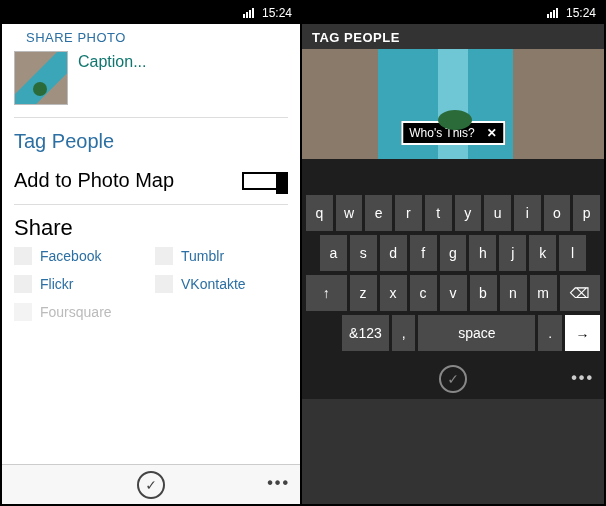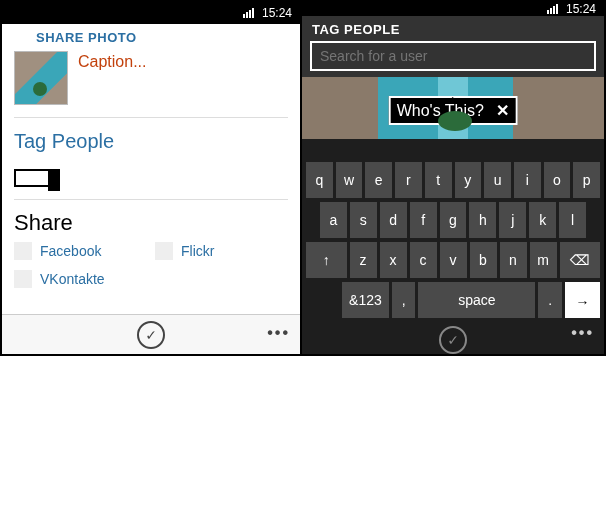--- a/index.html
+++ b/index.html
@@ -1,35 +1,35 @@
 <!DOCTYPE html>
 <html><head>
 <meta charset="utf-8">
 <style>
   * { box-sizing: border-box; margin: 0; padding: 0; font-family: "Segoe UI", Arial, sans-serif; }
   body { background: #fff; width: 606px; height: 506px; overflow: hidden; }
-  .wrap { display: flex; width: 606px; height: 356px; border: 2px solid #000; }
+  .wrap { display: flex; width: 606px; height: 506px; border: 2px solid #000; }
   .phone { display: flex; flex-direction: column; height: 100%; position: relative; }
   .phone.left { width: 300px; background: #fff; border-right: 2px solid #000; }
   .phone.right { width: 302px; background: #333; }
   .statusbar { height: 22px; background: #000; color: #fff; display: flex; align-items: center; justify-content: flex-end; padding: 0 8px; font-size: 12px; }
   .statusbar .sig { display: inline-flex; align-items: flex-end; gap: 1px; margin-right: 8px; }
   .statusbar .sig span { width: 2px; background: #fff; display: inline-block; }
   .statusbar .sig span:nth-child(1){height:4px}
   .statusbar .sig span:nth-child(2){height:6px}
   .statusbar .sig span:nth-child(3){height:8px}
   .statusbar .sig span:nth-child(4){height:10px}
 
   
-  .header-left { padding: 6px 24px 2px; font-size: 13px; font-weight: 700; letter-spacing: .5px; margin-left: 10px; }
+  .header-left { padding: 6px 24px 2px; font-size: 13px; font-weight: 400; letter-spacing: .5px; }
   .accent { color: #2b6fa3; }
   .thumbrow { display: flex; padding: 4px 12px 8px; gap: 10px; align-items: flex-start; }
   .thumb { width: 54px; height: 54px; background: linear-gradient(135deg, #a09080 0%, #a09080 40%, #3aa6b8 41%, #3aa6b8 70%, #a09080 71%); border: 1px solid #bbb; position: relative; }
   .thumb::after { content: ""; position: absolute; left: 18px; top: 30px; width: 14px; height: 14px; border-radius: 50%; background: #2b6b3a; }
-  .caption { color: #c2410c; font-size: 16px; padding-top: 2px; }
+  .caption { color: #0f766e; font-size: 16px; padding-top: 2px; }
   .divider { height: 1px; background: #ddd; margin: 4px 12px; }
   .row { padding: 8px 12px; font-size: 20px; display: flex; align-items: center; justify-content: space-between; }
   .row.accent { color: #2b6fa3; }
   .toggle { width: 46px; height: 18px; border: 2px solid #000; position: relative; background: #fff; }
   .toggle::after { content: ""; position: absolute; right: -2px; top: -2px; width: 12px; height: 22px; background: #000; }
   .share-h { padding: 6px 12px 2px; font-size: 22px; color: #000000; }
   .share-grid { display: grid; grid-template-columns: 1fr 1fr; padding: 4px 12px; row-gap: 10px; column-gap: 8px; }
   .share-item { display: flex; align-items: center; gap: 8px; font-size: 14px; }
   .share-item .cb { width: 18px; height: 18px; background: #eee; }
   .share-item.accent { color: #2b6fa3; }
@@ -39,21 +39,21 @@
   .appbar { position: absolute; left: 0; right: 0; bottom: 0; height: 40px; border-top: 1px solid #ccc; background: #f7f7f7; display: flex; align-items: center; justify-content: center; }
   .circlebtn { width: 28px; height: 28px; border: 2px solid #444; border-radius: 50%; display: flex; align-items: center; justify-content: center; font-size: 14px; color: #444; }
   .dots { position: absolute; right: 10px; bottom: 12px; letter-spacing: 2px; font-weight: bold; color: #444; }
 
   
   .header-right { padding: 6px 10px 4px; font-size: 13px; font-weight: 600; color: #fff; letter-spacing: .5px; background: #333; }
   .searchwrap { padding: 0 8px 6px; background: #333; }
   .searchbox { width: 100%; height: 30px; border: 2px solid #fff; background: #333; color: #aaa; padding: 0 8px; font-size: 14px; outline: none; }
   .photo { height: 110px; background: linear-gradient(90deg, #8a7a6a 0 25%, #3aa6b8 25% 45%, #6fc7d6 45% 55%, #3aa6b8 55% 70%, #8a7a6a 70% 100%); position: relative; }
   .photo::after { content:""; position:absolute; left:45%; top:55%; width:34px; height:20px; border-radius:50%; background:#2b6b3a; }
-  .tagpill { position: absolute; left: 50%; transform: translateX(-50%); bottom: 14px; background: #000; color: #fff; font-size: 16px; padding: 3px 6px; display: flex; align-items: center; gap: 12px; border: 2px solid #fff; }
+  .tagpill { position: absolute; left: 50%; transform: translateX(-50%); bottom: 14px; background: #000; color: #fff; font-size: 12px; padding: 3px 6px; display: flex; align-items: center; gap: 12px; border: 2px solid #fff; }
   .tagpill::before { content:""; position:absolute; top:-6px; left:50%; transform:translateX(-50%); border:5px solid transparent; border-bottom-color:#000; }
   .tagpill .x { font-weight: bold; }
 
   .kbgap { height: 30px; background: #1e1e1e; }
   .keyboard { background: #1e1e1e; padding: 6px 4px 4px; }
   .krow { display: flex; gap: 3px; margin-bottom: 4px; justify-content: center; }
   .key { background: #4a4a4a; color: #fff; height: 36px; display: flex; align-items: center; justify-content: center; flex: 1; font-size: 14px; min-width: 0; }
   .key.w15 { flex: 1.5; }
   .key.w2 { flex: 2; margin-left: 36px; }
   .key.space { flex: 5; }
@@ -81,36 +81,45 @@
     <div class="header-left accent">SHARE PHOTO</div>
     <div class="thumbrow">
       <div class="thumb"></div>
       <div class="caption">Caption...</div>
     </div>
     <div class="divider"></div>
     <div class="row accent">
       <span>Tag People</span>
     </div>
     <div class="row">
+      <span>Add to Photo Map</span>
       <span class="toggle"></span>
     </div>
     <div class="divider"></div>
     <div class="share-h">Share</div>
     <div class="share-grid">
       <div class="share-item accent">
           <span class="cb"></span>
           <span>Facebook</span>
         </div>
       <div class="share-item accent">
           <span class="cb"></span>
+          <span>Tumblr</span>
+        </div>
+      <div class="share-item accent">
+          <span class="cb"></span>
           <span>Flickr</span>
         </div>
       <div class="share-item accent">
           <span class="cb"></span>
           <span>VKontakte</span>
+        </div>
+      <div class="share-item dis">
+          <span class="cb"></span>
+          <span>Foursquare</span>
         </div>
     </div>
     <div class="appbar">
       <div class="circlebtn">
           <span>✓</span>
         </div>
       <div class="dots">•••</div>
     </div>
   </div>
 
@@ -118,23 +127,20 @@
     <div class="statusbar">
       <span class="sig">
           <span></span>
           <span></span>
           <span></span>
           <span></span>
         </span>
       <span>15:24</span>
     </div>
     <div class="header-right">TAG PEOPLE</div>
-    <div class="searchwrap">
-      <input class="searchbox" placeholder="Search for a user" style="">
-    </div>
     <div class="photo">
       <div class="tagpill">
         <span>Who's This?</span>
         <span class="x">✕</span>
       </div>
     </div>
     <div class="kbgap"></div>
     <div class="keyboard">
       <div class="krow" id="kr1">
           <div class="key">q</div>

